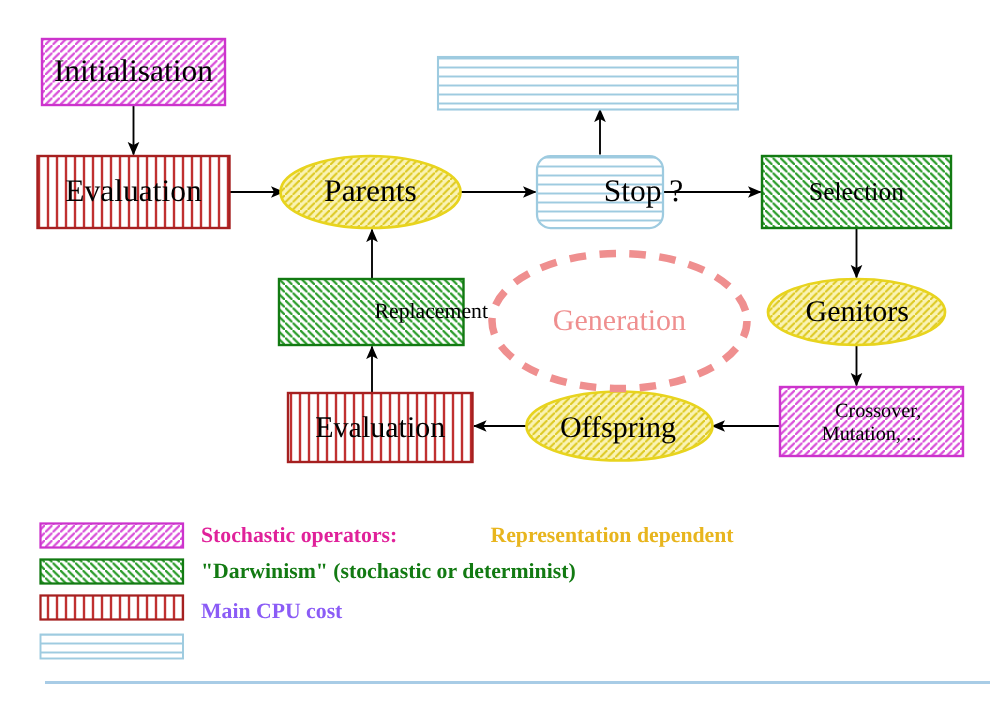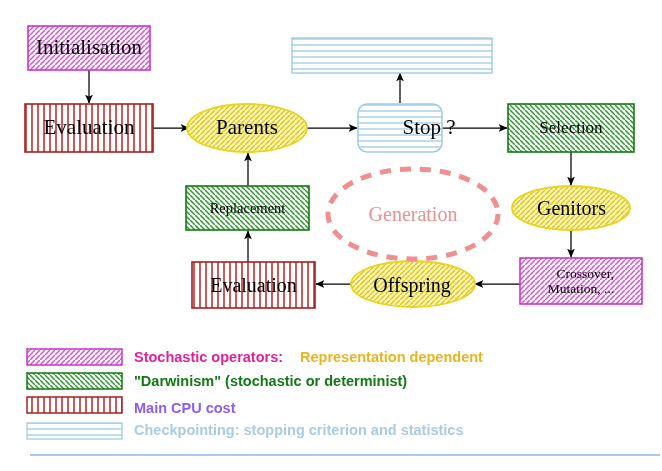--- a/index.html
+++ b/index.html
@@ -12,26 +12,26 @@
   #canvas{position:absolute;left:0;top:0;width:662px;height:471px;}
   svg.layer{position:absolute;left:0;top:0;width:662px;height:471px;}
   .node-label{
     position:absolute;display:flex;align-items:center;justify-content:center;
     text-align:center;color:#000000;pointer-events:none;
     font-family:"Liberation Serif","DejaVu Serif",serif;
     line-height:1.02;white-space:pre-line;border-radius:22px;
   }
   .legend-text{
     position:absolute;white-space:pre;
-    font-family:Liberation Sans, sans-serif;
+    font-family:Liberation Serif, serif;
     font-weight:bold;
     text-align:center;
   }
   .lt-a{font-size:14.5px;}
-  .lt-b{font-size:14.5px;}
+  .lt-b{font-size:14.5px;margin-left:27px;}
 </style>
 </head>
 <body>
 
 <div id="canvas">
 
   <svg class="layer" id="shapes" viewBox="0 0 662 471" xmlns="http://www.w3.org/2000/svg">
     <defs>
 
       <pattern id="p-diag-f-mag" width="5" height="5" patternUnits="userSpaceOnUse">
@@ -123,26 +123,25 @@
 
   <div class="node-label" style="left:512px;top:186px;width:119px;height:44px;font-size:20px;">Genitors</div>
 
   <div class="node-label" style="left:520px;top:258px;width:122px;height:46px;font-size:13.5px;line-height:1.12;text-align:right;">Crossover,
 Mutation, ...</div>
 
   <div class="node-label" style="left:351px;top:262px;width:122px;height:46px;font-size:20px;">Offspring</div>
 
   <div class="node-label" style="left:192px;top:262px;width:123px;height:46px;font-size:20px;">Evaluation</div>
 
-  <div class="node-label" style="left:186px;top:186px;width:123px;height:44px;font-size:14.5px;">Replacement</div>
+  <div class="node-label" style="left:186px;top:186px;width:123px;height:44px;font-size:14.5px;padding-left:40px;">Replacement</div>
 
   <div class="node-label" style="left:328px;top:190px;width:170px;height:48px;font-size:20px;color:#ef8f8f;">Generation</div>
 
   <span class="legend-text lt-a" style="left:134px;top:349px;color:#e0219a;">Stochastic operators:</span>
   <span class="legend-text lt-b" style="left:300px;top:349px;color:#e8b51e;">Representation dependent</span>
 
   <span class="legend-text lt-a" style="left:134px;top:373px;color:#127a12;">"Darwinism" (stochastic or determinist)</span>
 
   <span class="legend-text lt-a" style="left:134px;top:400px;color:#8b5cf6;">Main CPU cost</span>
 
-  <span class="legend-text lt-a" style="left:134px;top:422px;color:#a8cce6;">Checkpointing: stopping criterion and statistics</span>
 
 </div>
 
 </body></html>

